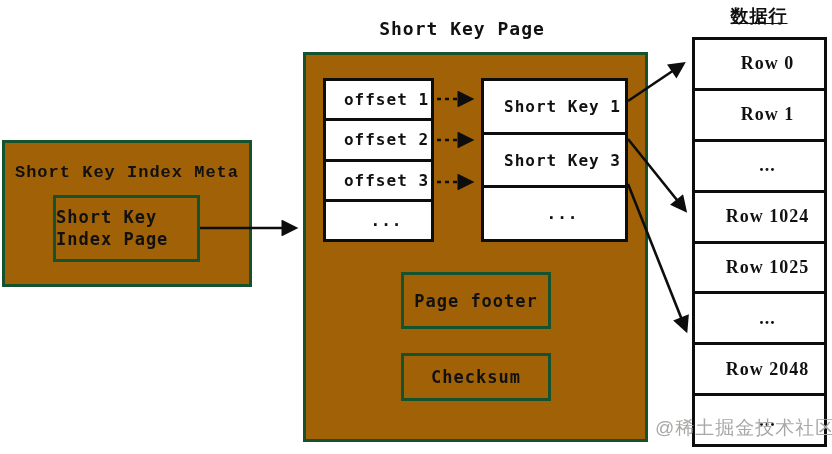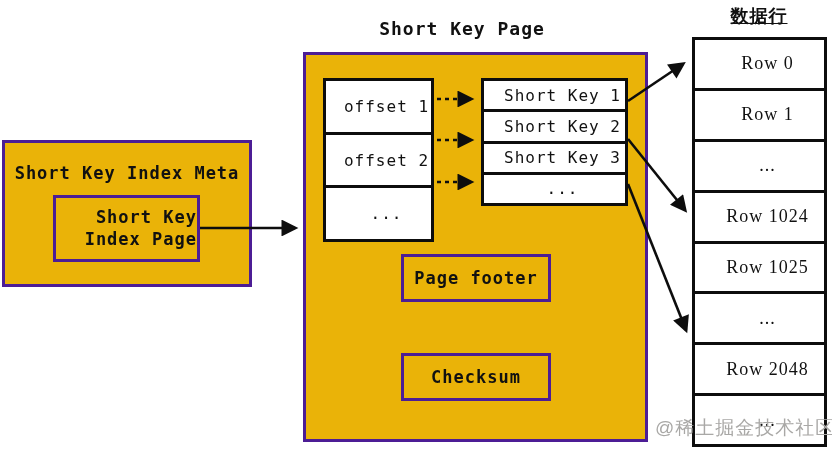--- a/index.html
+++ b/index.html
@@ -6,74 +6,74 @@
   .canvas{
     position:relative;width:832px;height:454px;background:#ffffff;
     font-family:"DejaVu Sans Mono","Liberation Mono",monospace;
     color:#111;overflow:hidden;
   }
   .lbl{
     position:absolute;font-weight:bold;text-align:center;
     letter-spacing:1px;white-space:nowrap;
   }
   .box{
-    position:absolute;border:3px solid #4c1d95;background:#eab308;
+    position:absolute;border:3px solid #14532d;background:#a16207;
     box-sizing:border-box;display:flex;align-items:center;justify-content:center;
-    font-weight:bold;text-align:right;
+    font-weight:bold;text-align:left;
   }
   .box.no-center{display:block;}
   .tbl{
     position:absolute;border:3px solid #0d0d0d;background:#ffffff;
     box-sizing:border-box;display:flex;flex-direction:column;
   }
   .tbl .row{
     flex:1;display:flex;align-items:center;justify-content:center;
-    border-top:3px solid #0d0d0d;font-weight:normal;letter-spacing:1px;padding-left:16px;
+    border-top:3px solid #0d0d0d;font-weight:bold;letter-spacing:1px;padding-left:16px;
   }
   .tbl .row:first-child{border-top:none;}
   .serif{font-family:"Liberation Serif","DejaVu Serif",serif;}
   .arrows{position:absolute;left:0;top:0;pointer-events:none;}
   .watermark{
     position:absolute;left:655px;top:415px;font-size:19px;
     color:#a9a8a6;font-family:"Liberation Sans","DejaVu Sans",sans-serif;
     letter-spacing:1px;white-space:nowrap;
   }
 </style>
 </head>
 <body>
 
 <div class="canvas">
 
 
   <div class="box no-center" style="left:2px;top:140px;width:250px;height:147px;"></div>
 
-  <div class="lbl" style="left:6px;top:163px;width:242px;font-size:17px;">Short Key Index Meta</div>
+  <div class="lbl" style="left:6px;top:163px;width:242px;font-size:17px;font-family:Liberation Mono, monospace;">Short Key Index Meta</div>
 
   <div class="box" style="left:53px;top:195px;width:147px;height:67px;font-size:17px;letter-spacing:1px;line-height:1.25;">
     <span>Short Key Index Page</span>
   </div>
 
   <div class="lbl" style="left:362px;top:18px;width:200px;font-size:18px;text-align:center;">Short Key Page</div>
 
   <div class="box no-center" style="left:303px;top:52px;width:345px;height:390px;"></div>
 
   <div class="tbl" style="left:323px;top:78px;width:111px;height:164px;font-size:16px;">
     <div class="row">offset 1</div>
     <div class="row">offset 2</div>
+    <div class="row">offset 3</div>
     <div class="row">...</div>
   </div>
 
-  <div class="tbl" style="left:481px;top:78px;width:147px;height:128px;font-size:16px;">
+  <div class="tbl" style="left:481px;top:78px;width:147px;height:164px;font-size:16px;">
     <div class="row">Short Key 1</div>
-    <div class="row">Short Key 2</div>
     <div class="row">Short Key 3</div>
     <div class="row">...</div>
   </div>
 
-  <div class="box" style="left:401px;top:254px;width:150px;height:48px;font-size:17px;letter-spacing:1px;">
+  <div class="box" style="left:401px;top:272px;width:150px;height:57px;font-size:17px;letter-spacing:1px;">
     <span>Page footer</span>
   </div>
 
   <div class="box" style="left:401px;top:353px;width:150px;height:48px;font-size:17px;letter-spacing:1px;">
     <span>Checksum</span>
   </div>
 
   <div class="lbl" style="left:709px;top:4px;width:100px;font-size:18px;font-family:'Liberation Sans','DejaVu Sans',sans-serif;text-decoration:underline;">数据行</div>
 
   <div class="tbl serif" style="left:692px;top:37px;width:135px;height:410px;font-size:18px;">

